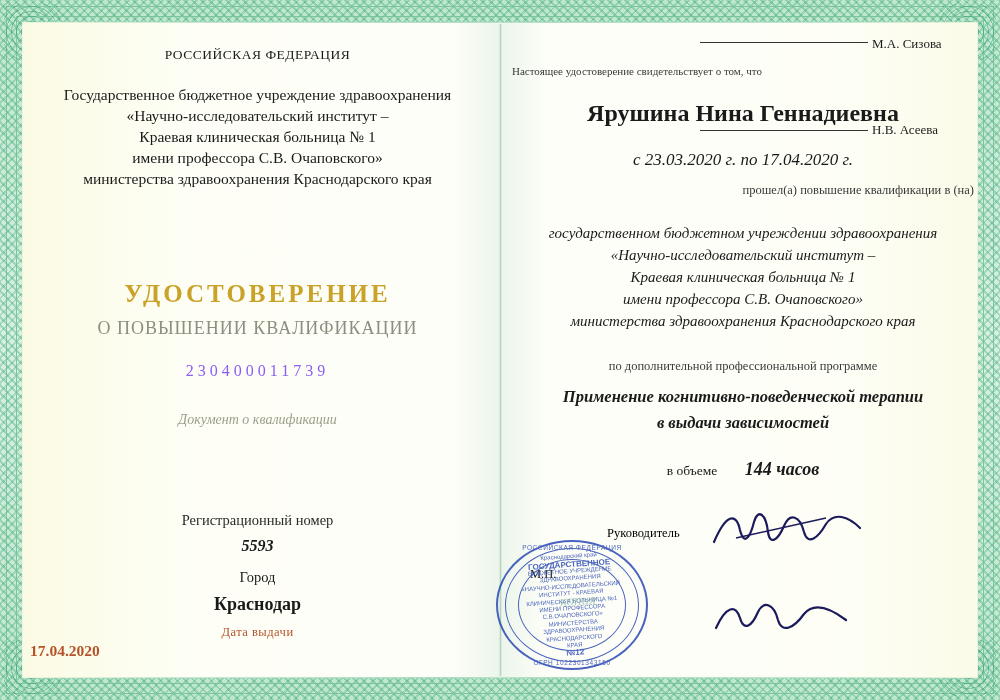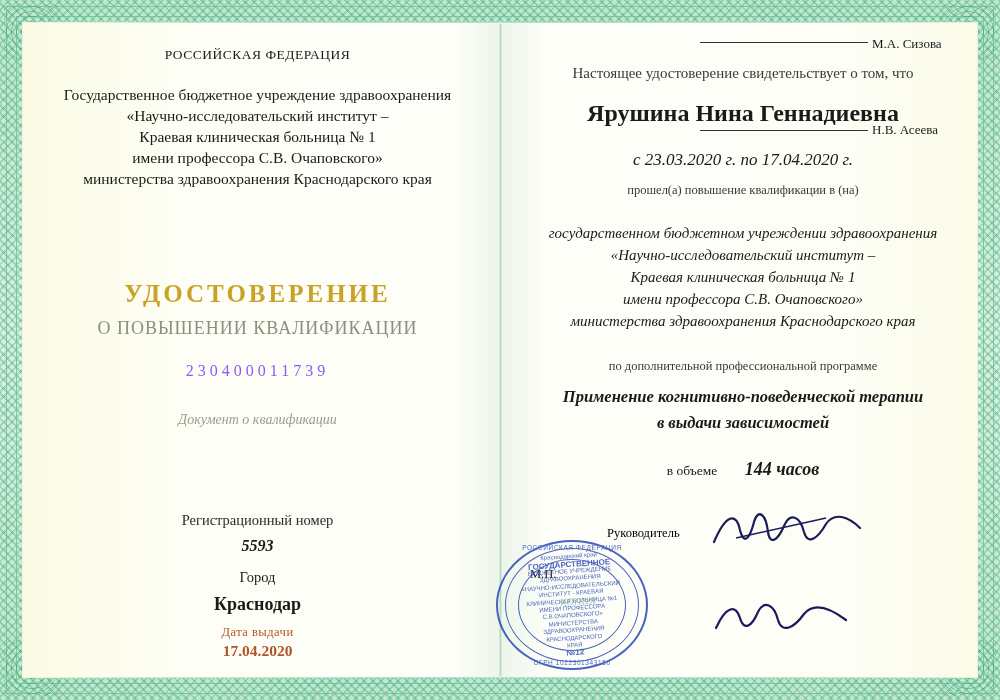--- a/index.html
+++ b/index.html
@@ -162,52 +162,52 @@
     position: absolute;
     top: 603px; left: 0; width: 100%;
     text-align: center;
     font-size: 12.5px;
     color: #b4532a;
     letter-spacing: .5px;
   }
   .date-value {
     position: absolute;
     top: 620px; left: 0; width: 100%;
-    text-align: center;
+    text-align: left;
     font-size: 15.5px;
     font-weight: bold;
     color: #b4532a;
   }
 
   
   .cert-stmt {
     position: absolute;
     top: 43px; left: 0; width: 100%;
-    text-align: center;
-    font-size: 15px;
+    text-align: left;
+    font-size: 11px;
     color: #3a3a3a;
   }
   .holder-name {
     position: absolute;
     top: 78px; left: 0; width: 100%;
     text-align: center;
     font-size: 24px;
     font-weight: bold;
   }
   .period {
     position: absolute;
     top: 128px; left: 0; width: 100%;
     text-align: center;
     font-size: 17px;
     font-style: italic;
   }
   .passed-label {
     position: absolute;
     top: 161px; left: 0; width: 100%;
-    text-align: center;
+    text-align: right;
     font-size: 12.5px;
     color: #3a3a3a;
   }
   .org-right {
     position: absolute;
     top: 200px; left: 0; width: 100%;
     text-align: center;
     font-size: 15px;
     font-style: italic;
     line-height: 22px;

